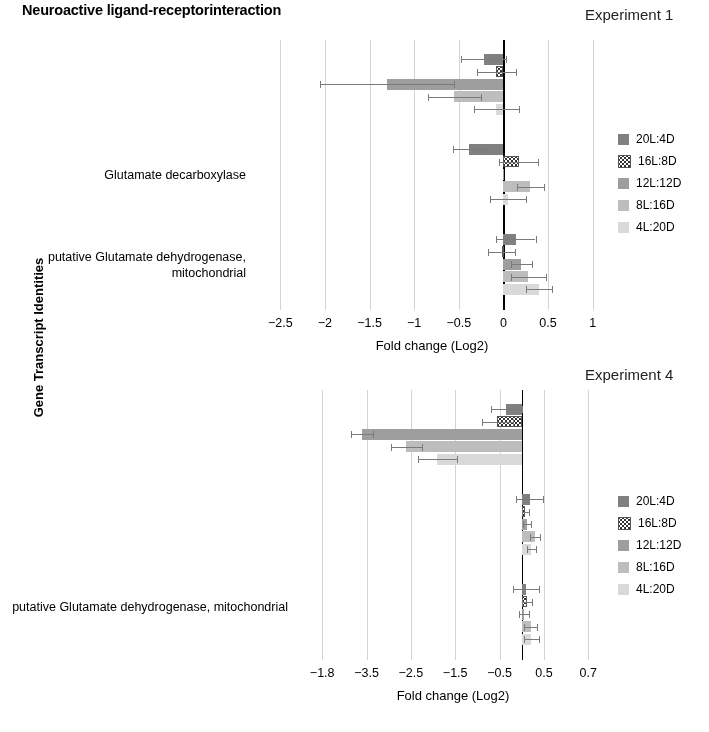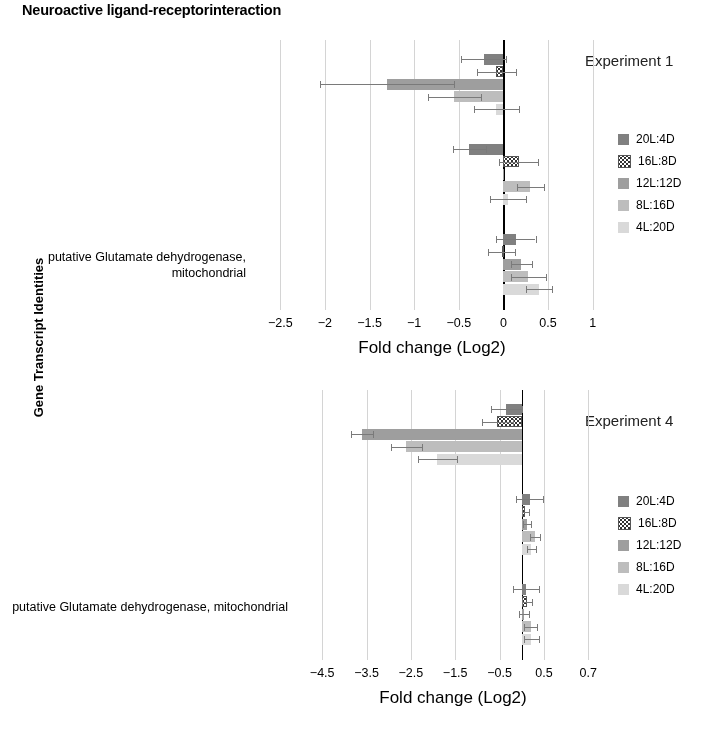--- a/index.html
+++ b/index.html
@@ -36,21 +36,20 @@
     text-align: center;
     font-size: 13px;
     font-weight: bold;
     transform: rotate(-90deg);
     transform-origin: center center;
   }
   .exp-label {
     position: absolute;
     font-size: 15px;
     color: #222;
-    margin-top: 46px;
   }
   .panel {
     position: absolute;
   }
   .plot {
     position: absolute;
     box-sizing: border-box;
   }
   .gridline {
     position: absolute;
@@ -90,21 +89,21 @@
     color: #000;
   }
   .tick-label {
     position: absolute;
     font-size: 12.5px;
     text-align: center;
     color: #000;
   }
   .axis-title {
     position: absolute;
-    font-size: 17px;
+    font-size: 13px;
     text-align: center;
     color: #000;
   }
   .legend {
     position: absolute;
     font-size: 11.5px;
   }
   .legend-row {
     display: flex;
     align-items: center;
@@ -210,20 +209,21 @@
         <div class="cap" style="left: 294.462px; top: 246.25px;"></div>
       </div>
   <div class="tick-label" style="left: 255.308px; top: 316px; width: 50px;">−2.5</div>
       <div class="tick-label" style="left: 299.923px; top: 316px; width: 50px;">−2</div>
       <div class="tick-label" style="left: 344.538px; top: 316px; width: 50px;">−1.5</div>
       <div class="tick-label" style="left: 389.154px; top: 316px; width: 50px;">−1</div>
       <div class="tick-label" style="left: 433.769px; top: 316px; width: 50px;">−0.5</div>
       <div class="tick-label" style="left: 478.385px; top: 316px; width: 50px;">0</div>
       <div class="tick-label" style="left: 523px; top: 316px; width: 50px;">0.5</div>
       <div class="tick-label" style="left: 567.615px; top: 316px; width: 50px;">1</div>
+      <div class="cat-label" style="width: 246px; left: 0px; top: 167px;">Glutamate decarboxylase</div>
       <div class="cat-label" style="width: 246px; left: 0px; top: 249px;">putative Glutamate dehydrogenase, mitochondrial</div>
       <div class="axis-title" style="left: 258px; width: 348px; top: 338px;">Fold change (Log2)</div>
       <div class="legend" style="left: 618px; top: 128px;">
         <div class="legend-row">
           <span class="legend-swatch" style="background: rgb(128, 128, 128);"></span>
           <span class="legend-text">20L:4D</span>
         </div>
         <div class="legend-row">
           <span class="legend-swatch hatch"></span>
           <span class="legend-text">16L:8D</span>
@@ -307,21 +307,21 @@
         <div class="cap" style="left: 229.278px; top: 221.25px;"></div>
         <div class="bar" style="top: 231.25px; left: 221.739px; width: 8.86957px; background: rgb(189, 189, 189);"></div>
         <div class="err" style="left: 223.957px; width: 13.3043px; top: 236.75px;"></div>
         <div class="cap" style="left: 223.957px; top: 233.75px;"></div>
         <div class="cap" style="left: 237.261px; top: 233.75px;"></div>
         <div class="bar" style="top: 243.75px; left: 221.739px; width: 9.75652px; background: rgb(217, 217, 217);"></div>
         <div class="err" style="left: 223.513px; width: 15.9652px; top: 249.25px;"></div>
         <div class="cap" style="left: 223.513px; top: 246.25px;"></div>
         <div class="cap" style="left: 239.478px; top: 246.25px;"></div>
       </div>
-  <div class="tick-label" style="left: 297.174px; top: 306px; width: 50px;">−4.5</div>
+  <div class="tick-label" style="left: 297.174px; top: 306px; width: 50px;">−1.8</div>
       <div class="tick-label" style="left: 341.522px; top: 306px; width: 50px;">−3.5</div>
       <div class="tick-label" style="left: 385.87px; top: 306px; width: 50px;">−2.5</div>
       <div class="tick-label" style="left: 430.217px; top: 306px; width: 50px;">−1.5</div>
       <div class="tick-label" style="left: 474.565px; top: 306px; width: 50px;">−0.5</div>
       <div class="tick-label" style="left: 518.913px; top: 306px; width: 50px;">0.5</div>
       <div class="tick-label" style="left: 563.261px; top: 306px; width: 50px;">0.7</div>
       <div class="cat-label" style="width: 288px; left: 0px; top: 239px;">putative Glutamate dehydrogenase, mitochondrial</div>
       <div class="axis-title" style="left: 300px; width: 306px; top: 328px;">Fold change (Log2)</div>
       <div class="legend" style="left: 618px; top: 130px;">
         <div class="legend-row">

